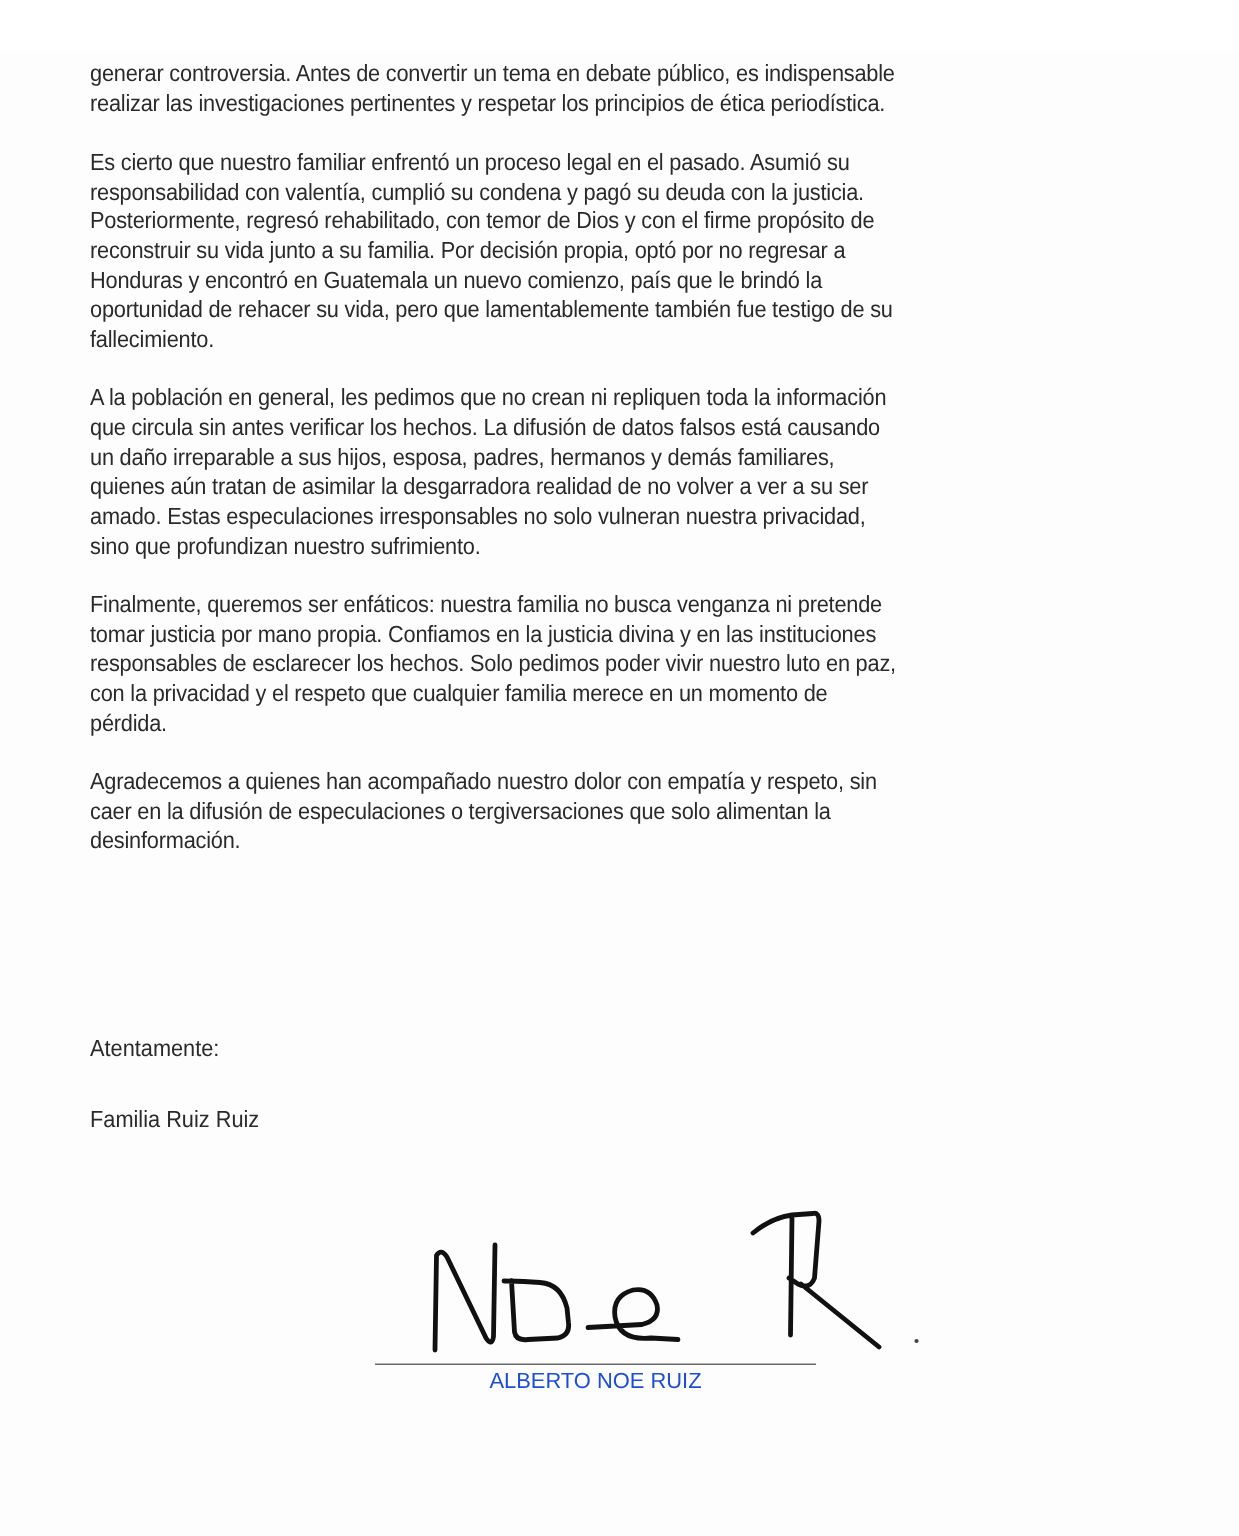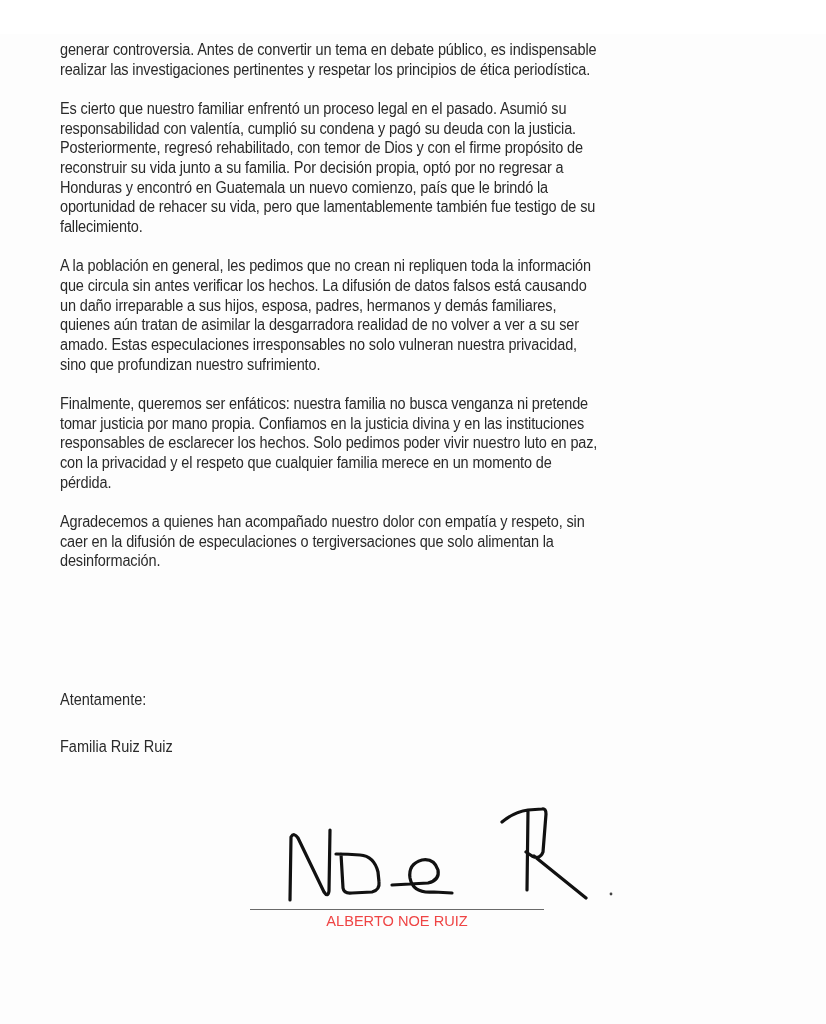--- a/index.html
+++ b/index.html
@@ -64,21 +64,21 @@
       width: 294px;
       height: 1px;
       background: #6a6a6a;
     }
     .signer-name, .signer-title {
       position: absolute;
       left: 250px;
       width: 294px;
       text-align: center;
       font-size: 14.6px;
-      color: #ef4444;
+      color: #1d4ed8;
       margin: 0;
       white-space: nowrap;
     }
     .signer-name  { top: 879px; }
     .signer-title { top: 904px; left: 220px; width: 354px; }
   </style>
 </head>
 <body>
 
 <div class="page">

